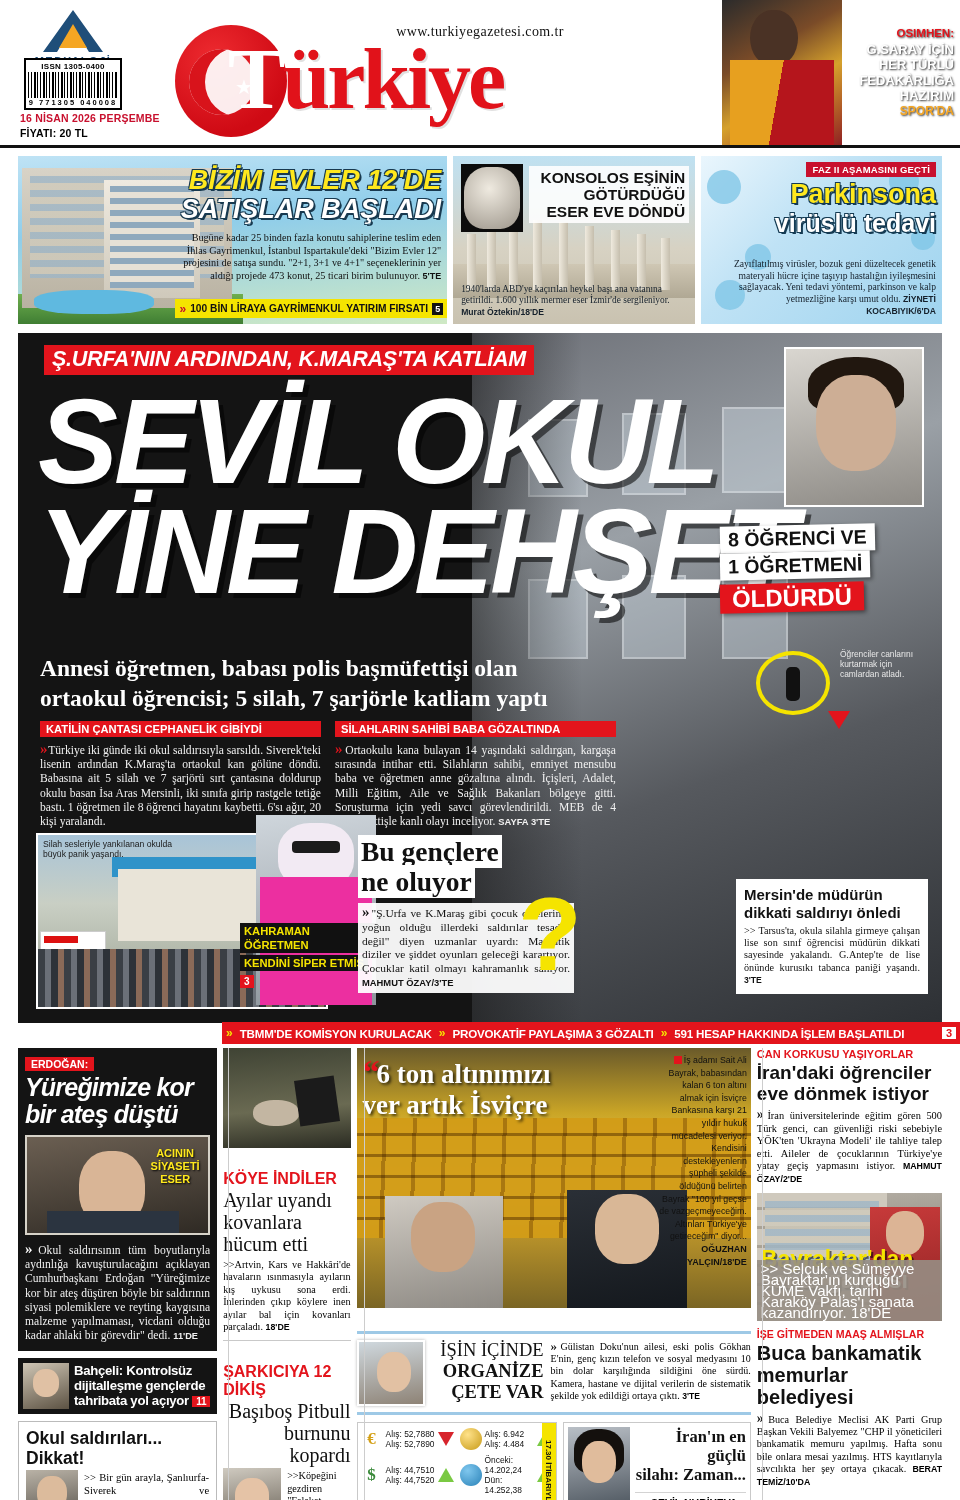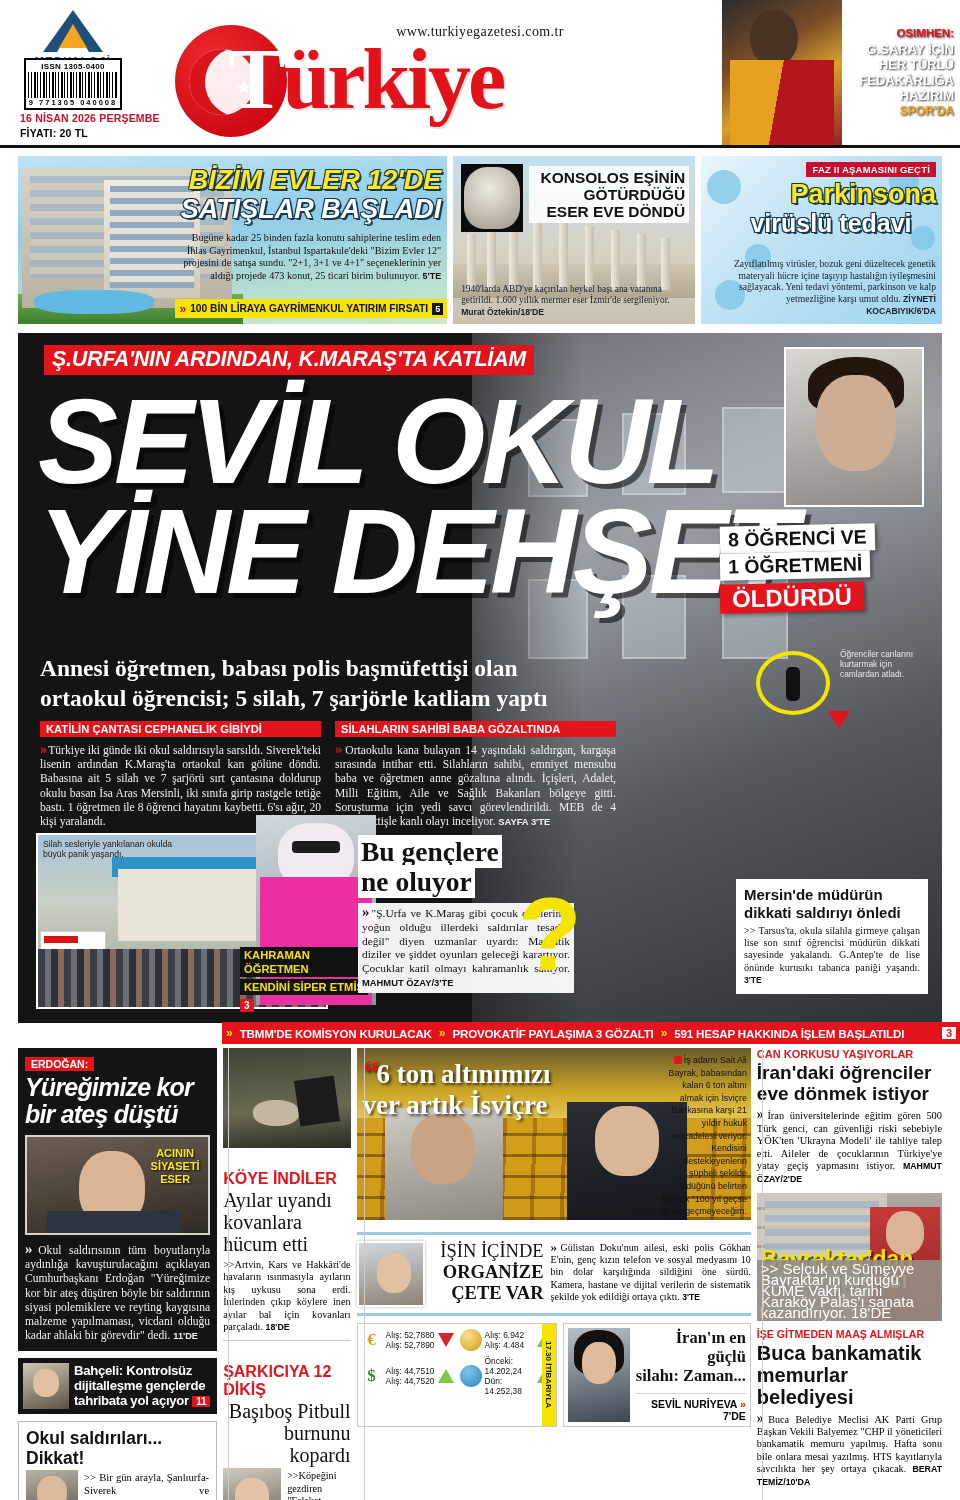--- a/index.html
+++ b/index.html
@@ -96,21 +96,21 @@
   .tb2-body { position:absolute; left:8px; right:6px; bottom:6px; font-size:9.4px; line-height:11.4px; color:#15202b; }
   .tb2-body b { font-family:"Liberation Sans", sans-serif; font-size:8.6px; }
 
   .tb3 { width:243px; background:linear-gradient(135deg,#eaf6fd 0%,#bfe2f5 40%,#9fd4ef 100%); }
   .virus { position:absolute; border-radius:50%; background:#7cc4e6; opacity:.75; }
   .tb3-tag { position:absolute; right:6px; top:6px; background:#c8102e; color:#fff;
      font-family:"Liberation Sans", sans-serif; font-weight:bold; font-size:9.5px; padding:2px 6px; letter-spacing:.2px;}
   .tb3-h1 { position:absolute; right:6px; top:24px; width:190px; text-align:right;
      font-family:"Liberation Sans", sans-serif; font-weight:bold; font-size:27px; line-height:29px; color:#ffe81d;
      text-shadow:2px 2px 0 #143a52,-1px -1px 0 #143a52,1px -1px 0 #143a52,-1px 1px 0 #143a52; }
-  .tb3-h2 { position:absolute; right:6px; top:53px; width:210px; text-align:center;
+  .tb3-h2 { position:absolute; right:6px; top:53px; width:210px; text-align:right;
      font-family:"Liberation Sans", sans-serif; font-weight:bold; font-size:25px; line-height:28px; color:#fff;
      text-shadow:2px 2px 0 #143a52,-1px -1px 0 #143a52,1px -1px 0 #143a52,-1px 1px 0 #143a52; }
   .tb3-body { position:absolute; right:6px; bottom:6px; width:206px; text-align:right; font-size:9.6px;
      line-height:11.6px; color:#15202b; }
   .tb3-body b { font-family:"Liberation Sans", sans-serif; font-size:8.6px; }
 
   
   .hero { position:relative; margin:0 18px; width:924px; height:690px; background:#141414; overflow:hidden; }
   .hero-photo { position:absolute; right:0; top:0; width:470px; height:690px;
      background:linear-gradient(160deg,#6d7077 0%,#9aa0a6 30%,#56595e 62%,#2d3034 100%); }
@@ -164,21 +164,21 @@
   .school-photo .crowd { position:absolute; left:0; bottom:0; width:100%; height:58px;
      background:repeating-linear-gradient(90deg,#3a3f45 0 7px,#6b7078 7px 13px,#2d3238 13px 20px,#8a6a58 20px 26px);}
   .cap-on-photo { position:absolute; left:5px; top:4px; width:130px; font-family:"Liberation Sans", sans-serif;
      font-size:8.6px; line-height:10.4px; color:#1b1b1b; }
   .teacher-photo { position:absolute; left:238px; top:482px; width:120px; height:190px;
      background:linear-gradient(170deg,#cfd6dc,#8d959c); overflow:hidden; }
   .teacher-photo .scarf { position:absolute; left:22px; top:8px; width:76px; height:66px; border-radius:42%;
      background:#f2eaf3; }
   .teacher-photo .coat { position:absolute; left:4px; top:62px; width:112px; height:130px; background:#ec2fa0; }
   .teacher-photo .glass { position:absolute; left:36px; top:26px; width:48px; height:12px; background:#1b1b1b; border-radius:4px;}
-  .hero-tag { position:absolute; left:222px; top:614px; width:136px; }
+  .hero-tag { position:absolute; left:222px; top:590px; width:136px; }
   .hero-tag .l1,.hero-tag .l2 { background:#111; color:#f5e400; font-family:"Liberation Sans", sans-serif;
      font-weight:bold; font-size:11.2px; line-height:14px; padding:1px 4px; display:inline-block; }
   .hero-tag .l2 { color:#f5e400; }
   .hero-tag .num { background:#e3141c; color:#fff; font-family:"Liberation Sans", sans-serif; font-weight:bold;
      font-size:10px; padding:1px 4px; }
 
   .q-block { position:absolute; left:340px; top:504px; width:216px; }
   .q-h { font-family:"Liberation Serif", serif; font-weight:bold; font-size:27.5px; line-height:30px; color:#111;
      background:#fff; display:inline; box-decoration-break:clone; -webkit-box-decoration-break:clone; padding:1px 3px; }
   .q-body { margin-top:6px; font-size:11.4px; line-height:13.8px; color:#111; text-align:justify;
@@ -246,42 +246,42 @@
      margin-top:22px; }
   .c2-h { font-family:"Liberation Serif", serif; font-size:20px; line-height:22px; color:#111; margin-top:1px; }
   .c2-body { font-size:10.2px; line-height:12.4px; margin-top:4px; text-align:justify; }
   .c2-body b { font-family:"Liberation Sans", sans-serif; font-size:8.8px; }
   .c2-rule { height:1px; background:#c9c9c9; margin:7px 0 5px; }
   .pit-photo { float:left; width:58px; height:66px; margin:2px 6px 2px 0;
      background:linear-gradient(170deg,#cfcac0,#5a5247); position:relative; }
   .pit-photo .f{position:absolute;left:12px;top:10px;width:34px;height:38px;border-radius:45%;background:#e5c3a6;}
 
   
-  .gold-card { position:relative; height:172px; overflow:hidden;
+  .gold-card { position:relative; height:260px; overflow:hidden;
      background:linear-gradient(180deg,#6a5a2a 0%, #caa526 25%, #f0d264 48%, #b8922a 72%, #7a6524 100%); }
   .gold-bars { position:absolute; left:0; top:70px; width:100%; height:120px;
      background:repeating-linear-gradient(92deg,#e8c84f 0 26px,#b8942c 26px 30px),
                 repeating-linear-gradient(0deg,#e8c84f 0 18px,#9e7e22 18px 21px);
      background-blend-mode:multiply; opacity:.96; }
   .gold-m1 { position:absolute; left:28px; bottom:0; width:118px; height:112px;
      background:linear-gradient(170deg,#cfcac2,#8e8a84); }
   .gold-m1 .f{position:absolute;left:26px;top:6px;width:64px;height:70px;border-radius:44%;background:#c9a383;}
   .gold-m2 { position:absolute; left:210px; bottom:0; width:120px; height:118px;
      background:linear-gradient(170deg,#2a2f36,#14181d); }
   .gold-m2 .f{position:absolute;left:28px;top:4px;width:64px;height:70px;border-radius:44%;background:#d9b796;}
   .gold-quote { position:absolute; left:6px; top:8px; width:300px;
      font-family:"Liberation Serif", serif; font-weight:bold; font-size:27px; line-height:31px; color:#fff;
      text-shadow:2px 2px 3px rgba(0,0,0,.65); }
   .gold-quote .qm { color:#e3141c; font-size:34px; letter-spacing:-3px; }
   .gold-side { position:absolute; right:4px; top:6px; width:88px; text-align:right; color:#111;
      font-family:"Liberation Sans", sans-serif; font-size:8.8px; line-height:12.6px; }
   .gold-side .dot { display:inline-block; width:8px; height:8px; background:#e3141c; vertical-align:-1px; margin-right:2px;}
   .gold-side b { font-size:9px; }
 
-  .org-card { margin-top:12px; border-top:3px solid #9ec9e6; border-bottom:3px solid #9ec9e6;
+  .org-card { margin-top:23px; border-top:3px solid #9ec9e6; border-bottom:3px solid #9ec9e6;
      padding:6px 0; display:flex; gap:7px; align-items:flex-start; }
   .org-photo { width:68px; height:66px; flex:0 0 68px; border:2px solid #fff; box-shadow:0 0 3px rgba(0,0,0,.3);
      background:linear-gradient(170deg,#cfd8de,#8e8376); position:relative; }
   .org-photo .f{position:absolute;left:18px;top:10px;width:34px;height:40px;border-radius:45%;background:#e2c1a3;}
   .org-h { width:112px; text-align:right; font-family:"Liberation Serif", serif; font-size:18.5px; line-height:21px; color:#111; }
   .org-h .b { font-weight:bold; }
   .org-body { flex:1; font-size:10px; line-height:12.2px; text-align:justify; }
   .org-body .gt { color:#111; font-weight:bold; font-size:13px; letter-spacing:-2px; }
   .org-body b { font-family:"Liberation Sans", sans-serif; font-size:8.6px; }
 

